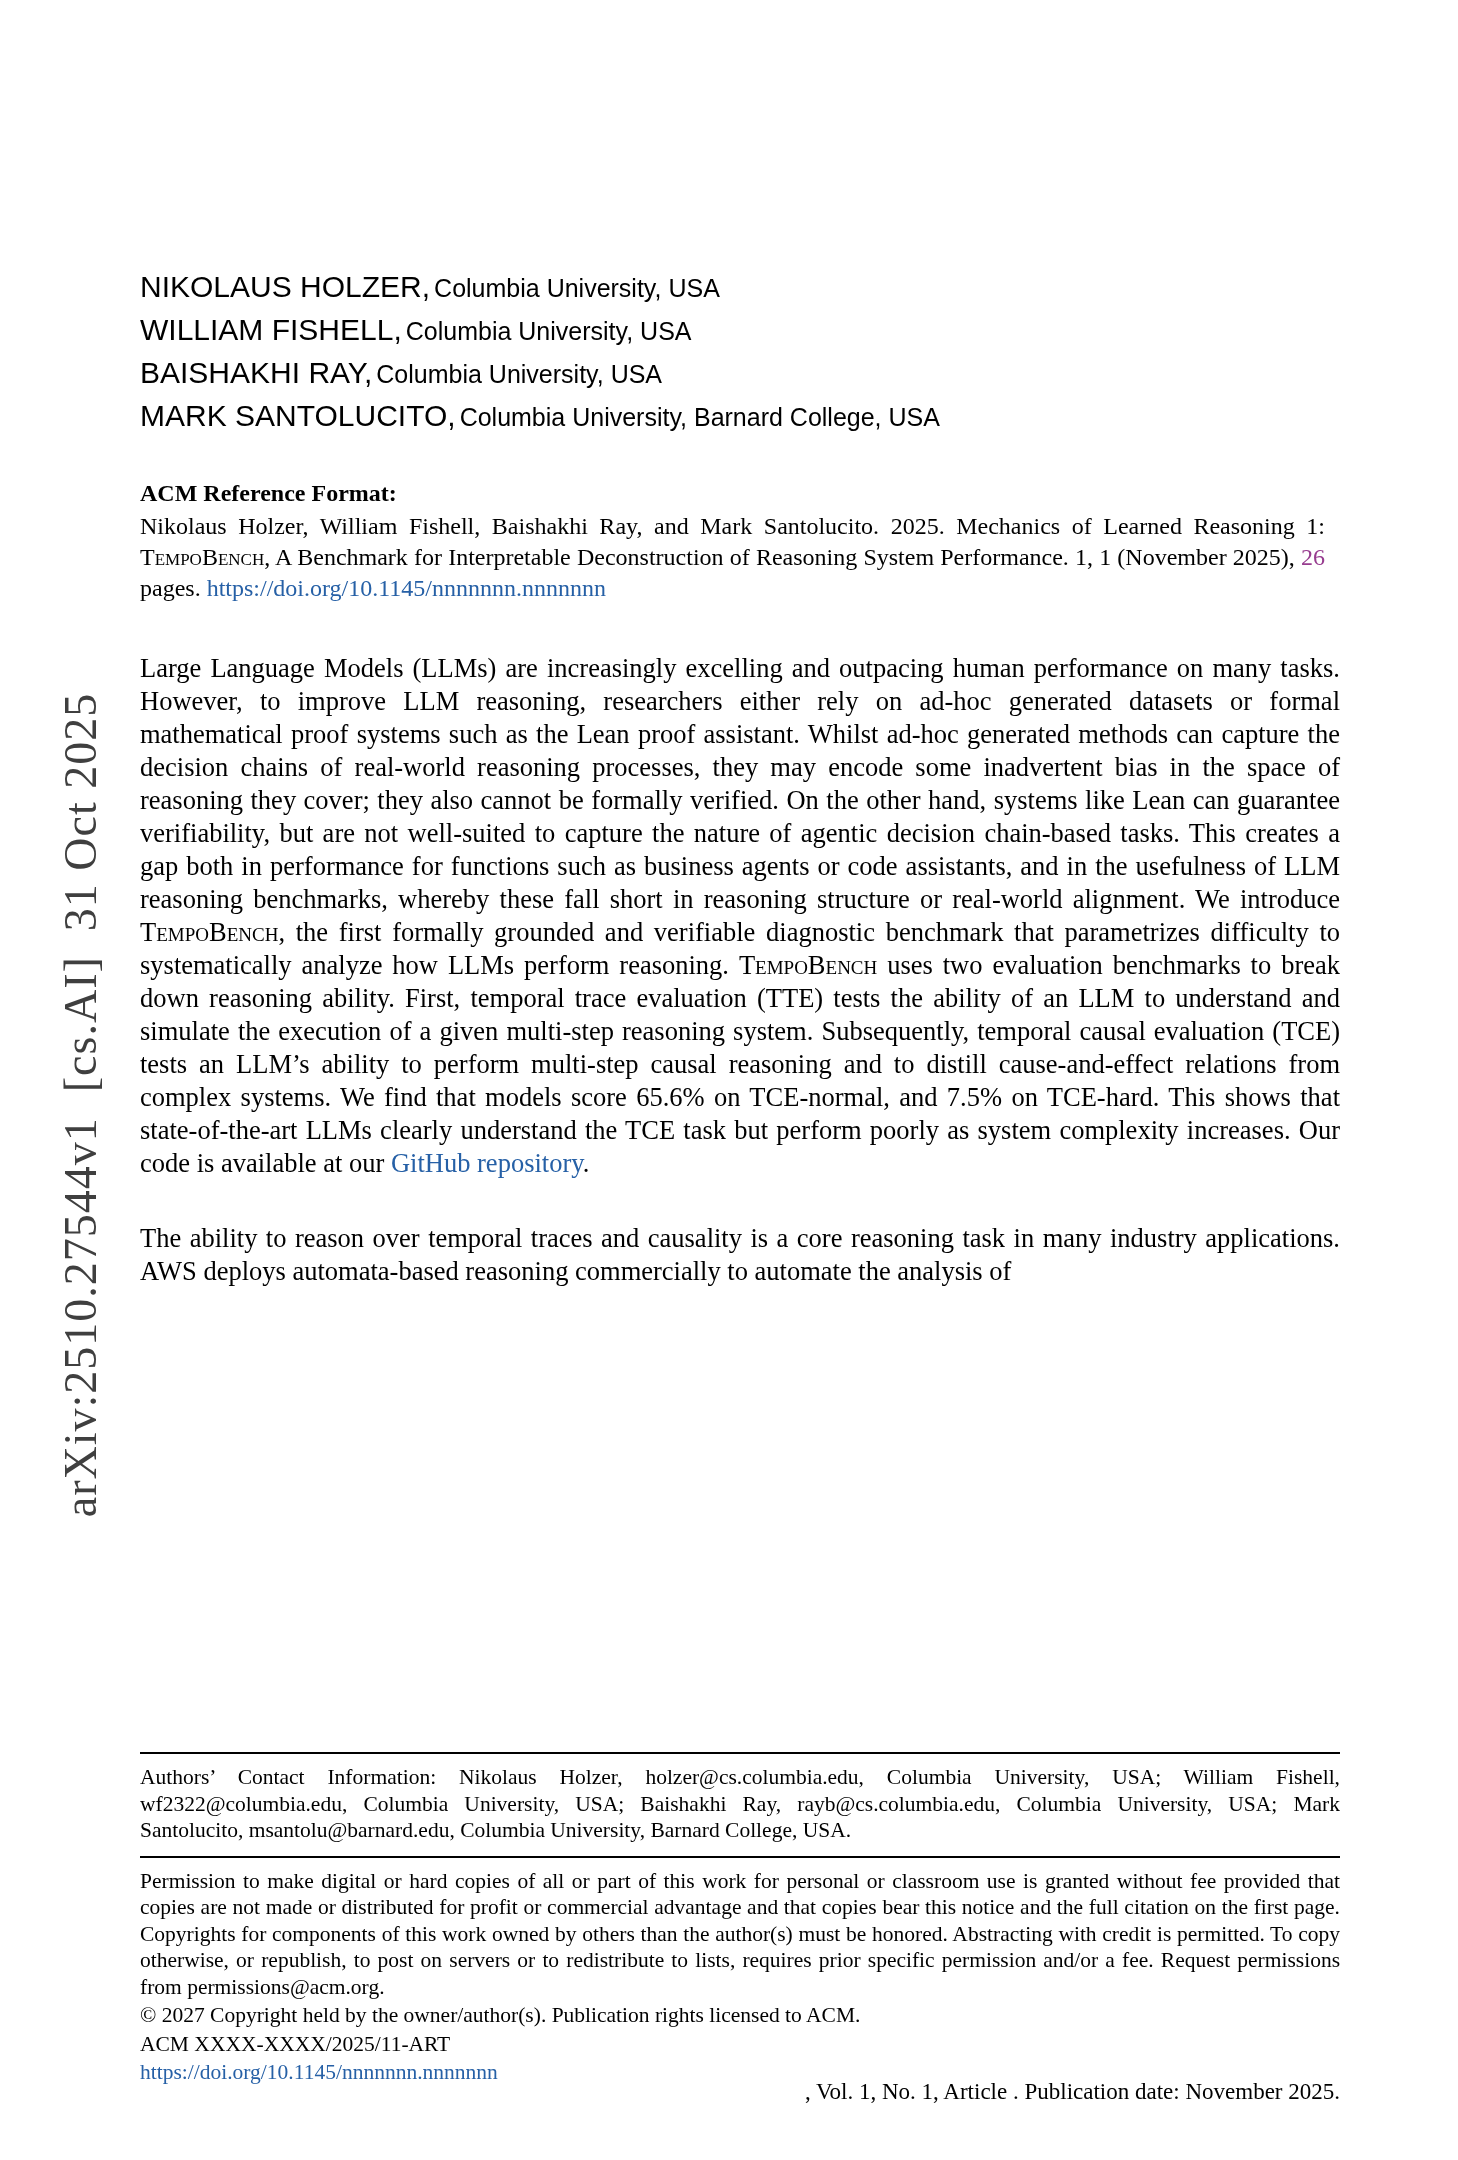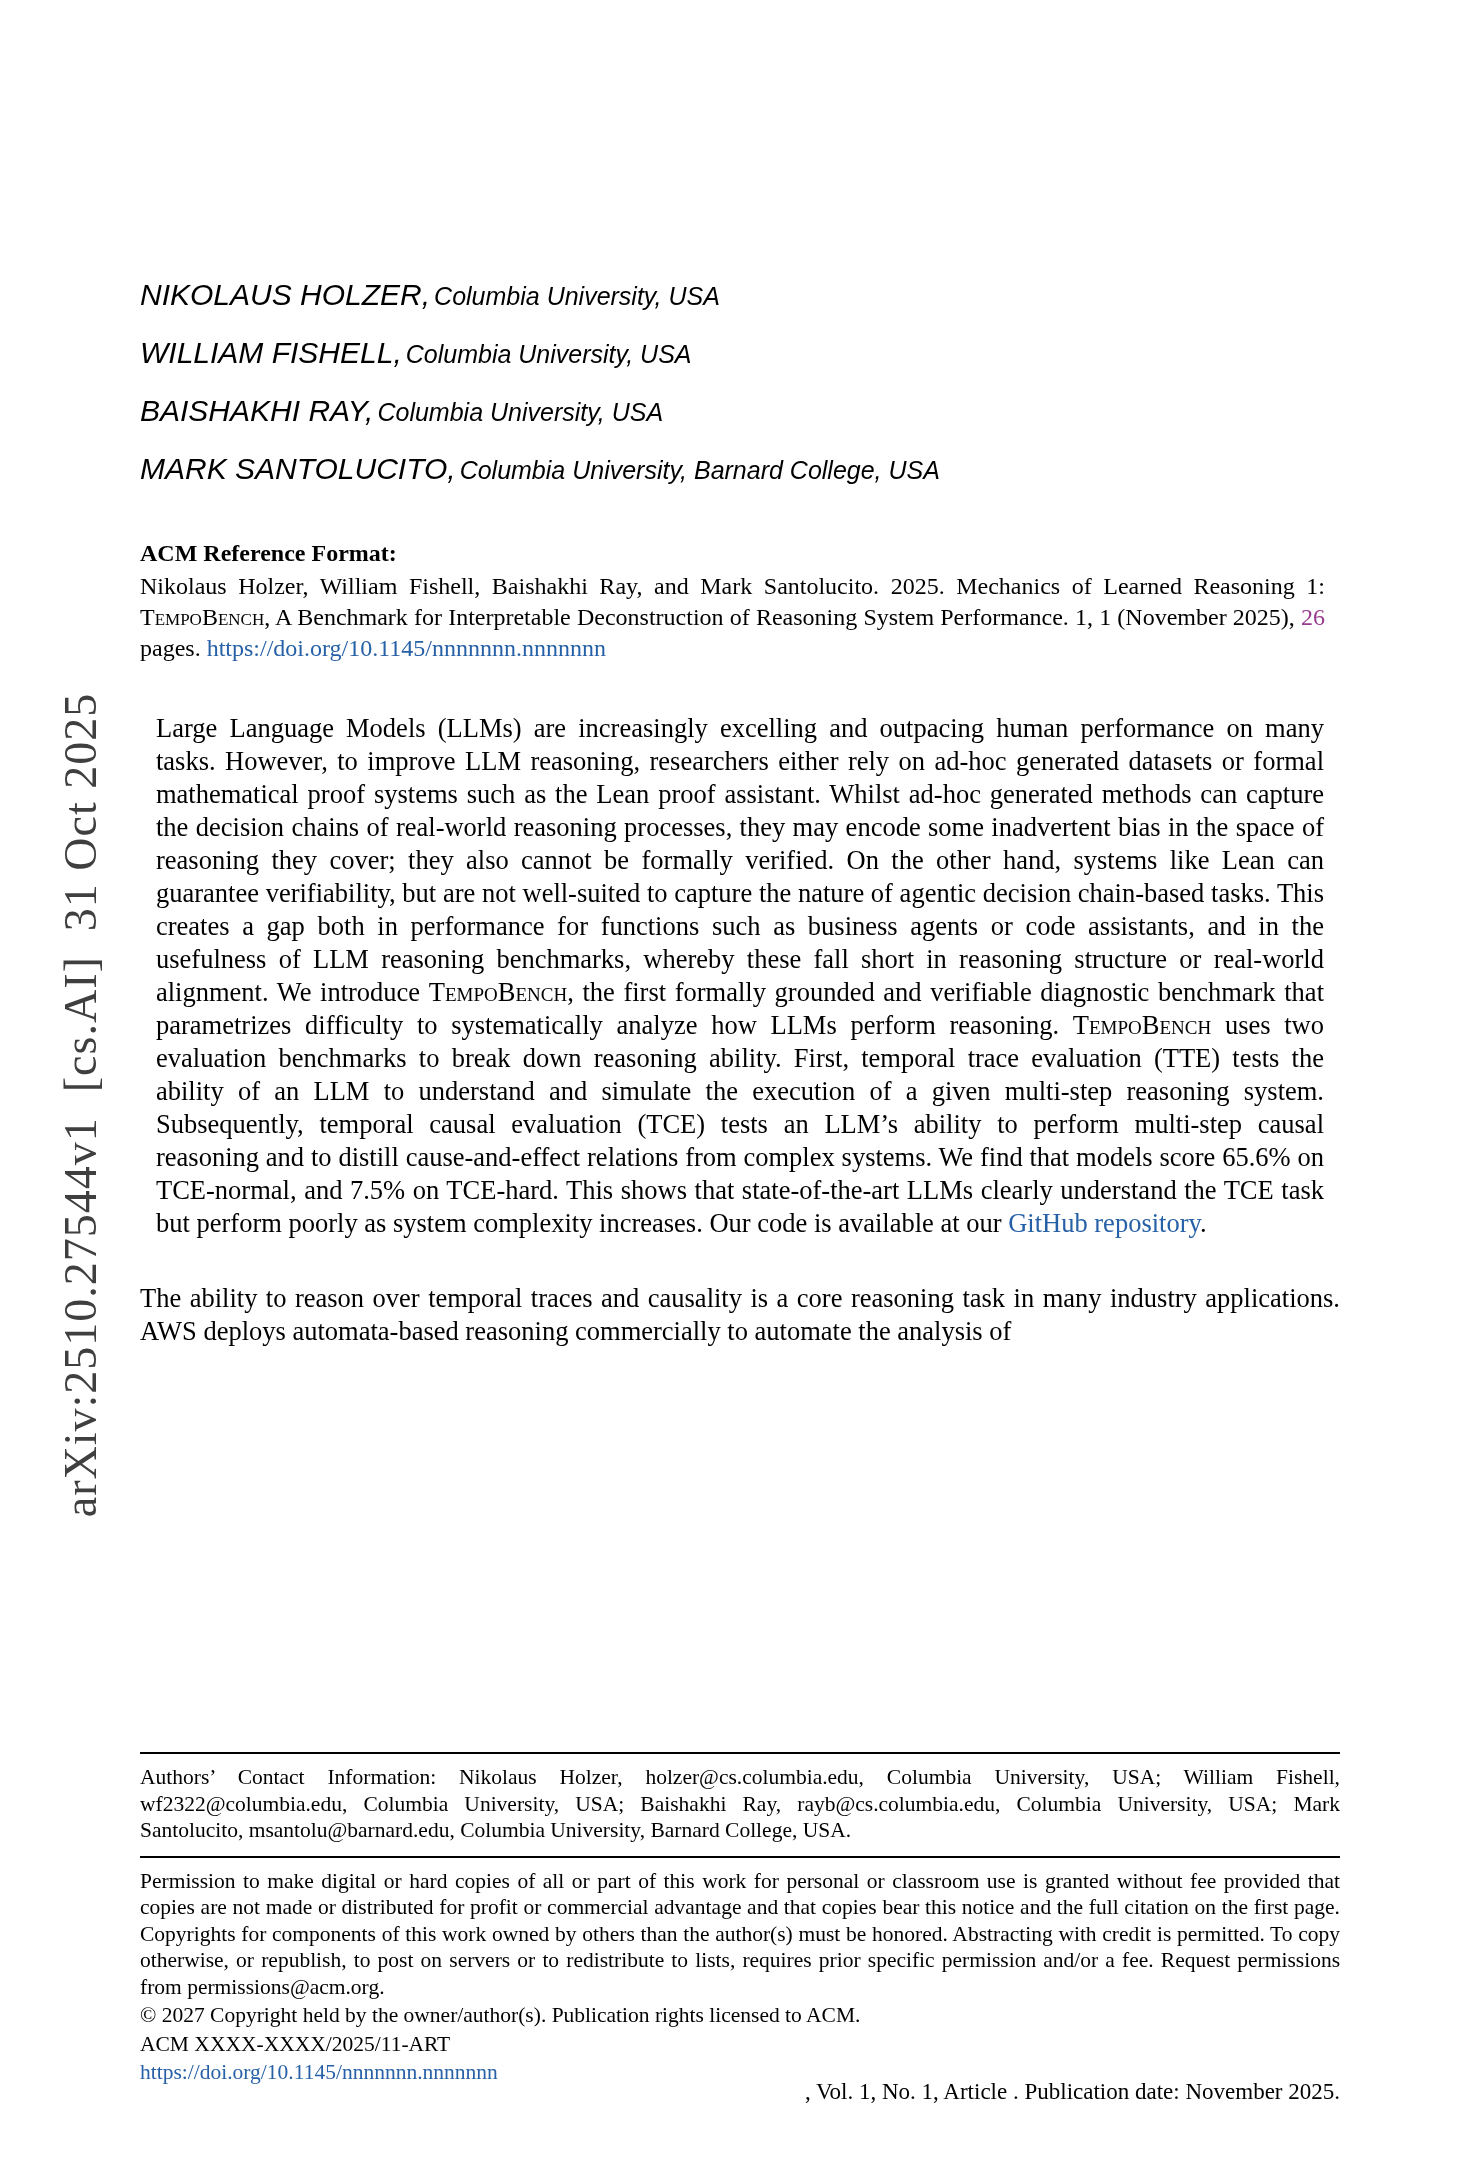--- a/index.html
+++ b/index.html
@@ -42,21 +42,21 @@
     font-family:"Liberation Sans", sans-serif;
     font-weight:bold;
     font-size:42px;
     line-height:56px;
     margin:0 0 44px 0;
     color:#000;
   }
   .sc{font-variant:small-caps;}
 
   .authors{margin:0 0 38px 0;}
-  .author-row{line-height:53px;font-style:italic;}
+  .author-row{line-height:38px;}
   .author-name{
     font-family:"Liberation Sans", sans-serif;
     font-size:30px;
   }
   .author-affil{
     font-family:"Liberation Sans", sans-serif;
     font-size:25px;
   }
 
   .acmref{margin:0 15px 48px 0;}
@@ -73,21 +73,21 @@
   }
 
   h2.block-heading{
     font-family:"Liberation Sans", sans-serif;
     font-weight:bold;
     font-size:29px;
     line-height:36px;
     margin:0 0 14px 0;
   }
   .abstract-text{
-    margin:16px;
+    margin:0;
     font-size:26.5px;
     line-height:33px;
     text-align:justify;
   }
   .abstract{margin:0 0 42px 0;}
 
   .sec-num{display:inline-block;}
   .sec-title{display:inline-block;margin-left:28px;}
   .intro-text{
     margin:0;

